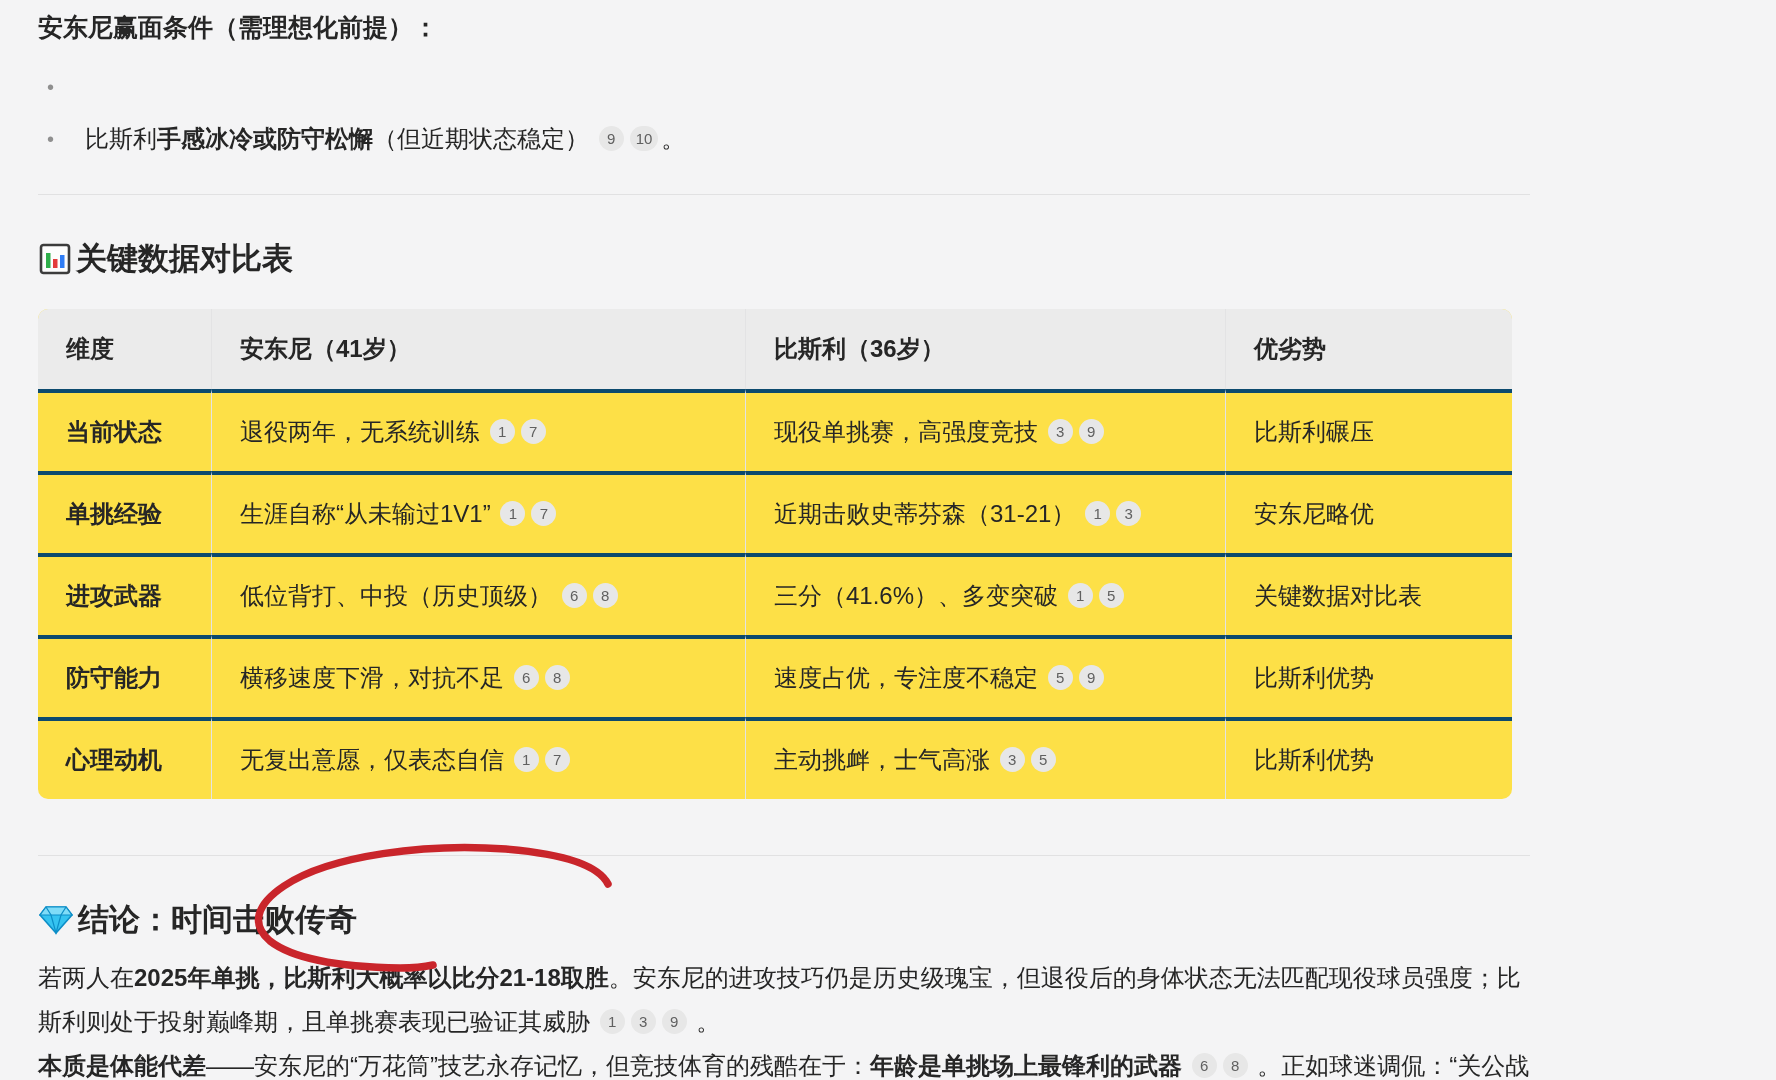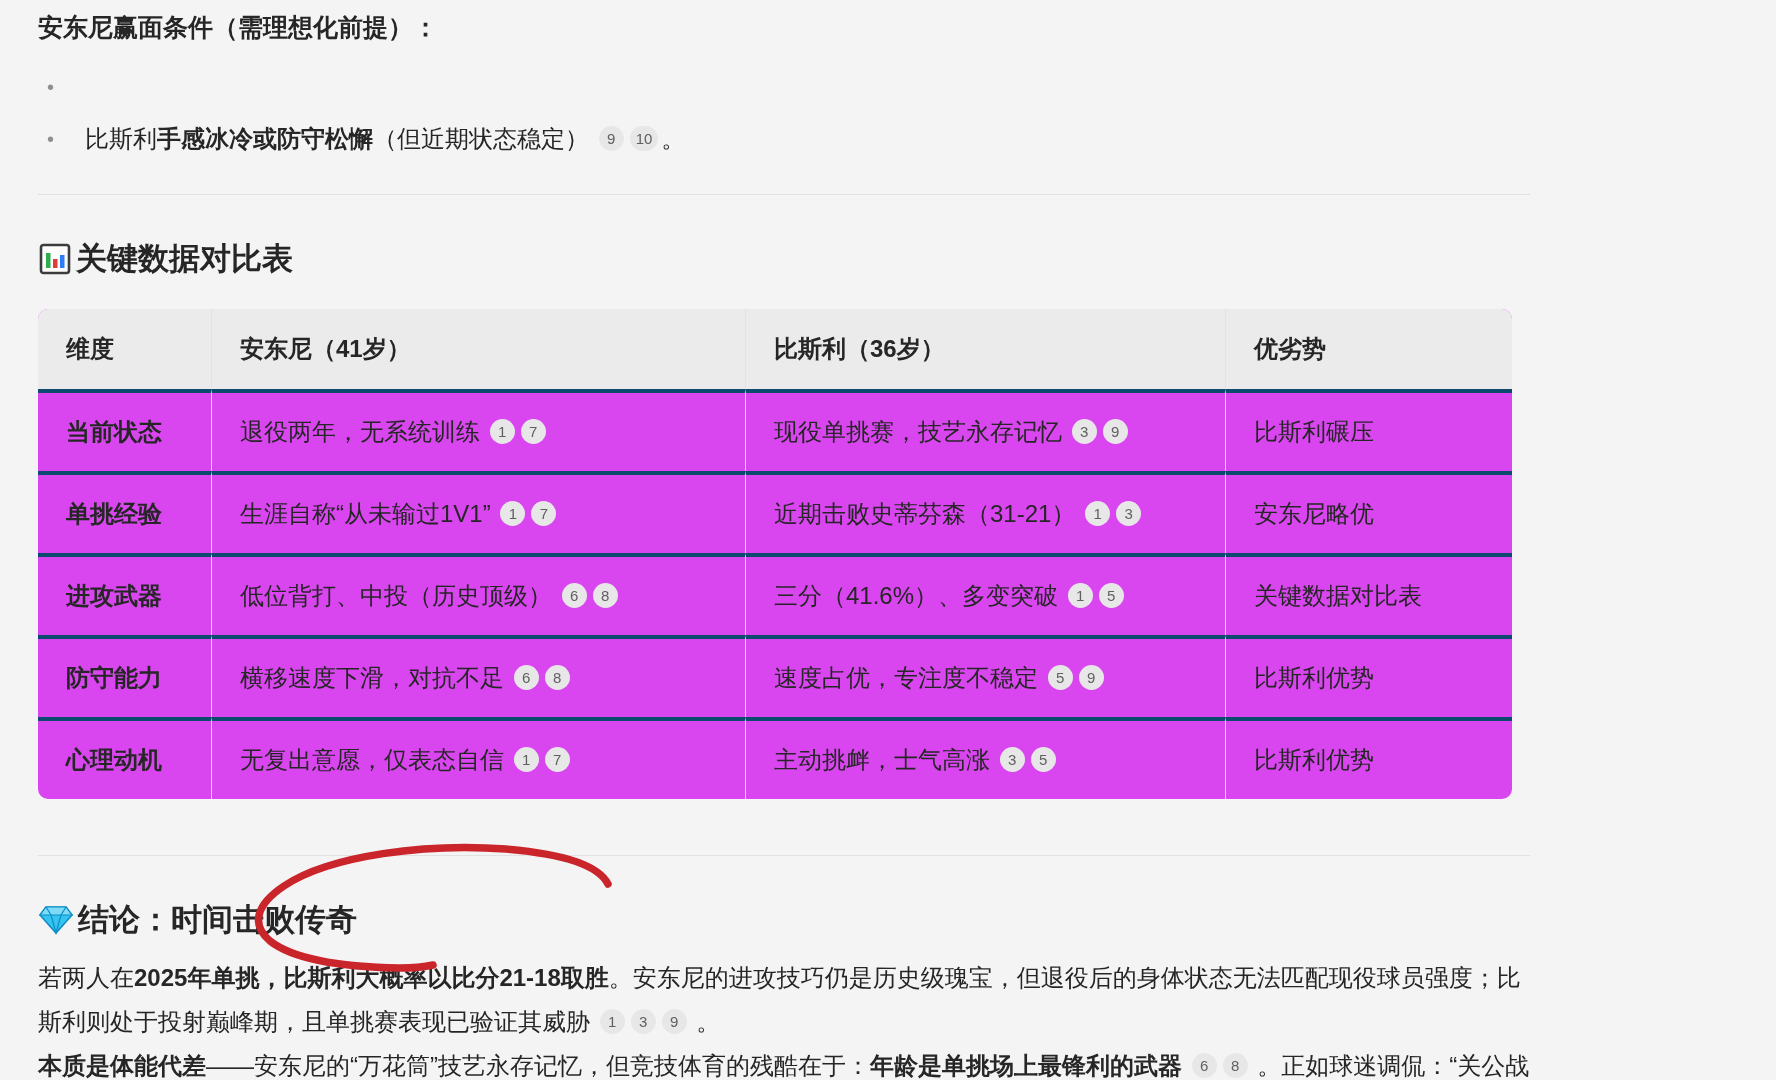--- a/index.html
+++ b/index.html
@@ -19,21 +19,21 @@
     min-width:25px;height:25px;padding:0 6px;box-sizing:border-box;
     border-radius:13px;background:#e7e7e7;color:#606060;
     font-size:15px;font-weight:400;margin:0 3px;vertical-align:3px;line-height:1;
     cursor:pointer;
   }
   .rule{border:none;border-top:1px solid #e1e1e2;margin:38px 0 0 0;width:1492px}
   .h-section{display:flex;align-items:center;gap:4px;font-size:31px;font-weight:700;margin:44px 0 0 0;line-height:40px}
   .h-section .ico{flex:0 0 auto}
   table.cmp{
     border-collapse:separate;border-spacing:0;margin-top:30px;width:1474px;
-    background:#d946ef;border-radius:10px;font-size:24px;table-layout:fixed;
+    background:#fde047;border-radius:10px;font-size:24px;table-layout:fixed;
   }
   table.cmp th{
     background:#ebebeb;text-align:left;font-weight:700;
     padding:24px 28px;line-height:32px;
   }
   table.cmp th:first-child{border-top-left-radius:10px}
   table.cmp th:last-child{border-top-right-radius:10px}
   table.cmp td{padding:23px 28px;line-height:32px;border-top:4px solid #0c4a6e;vertical-align:top}
   table.cmp th + th, table.cmp td + td{border-left:1px solid #e3e3e4}
   table.cmp tr:last-child td:first-child{border-bottom-left-radius:10px}
@@ -85,21 +85,21 @@
         <th>维度</th>
         <th>安东尼（41岁）</th>
         <th>比斯利（36岁）</th>
         <th>优劣势</th>
       </tr>
     </thead>
     <tbody>
       <tr>
         <td class="dim">当前状态</td>
         <td><span>退役两年，无系统训练</span> <span class="badge">1</span><span class="badge">7</span></td>
-        <td><span>现役单挑赛，技艺永存记忆</span> <span class="badge">3</span><span class="badge">9</span></td>
+        <td><span>现役单挑赛，高强度竞技</span> <span class="badge">3</span><span class="badge">9</span></td>
         <td>比斯利碾压</td>
       </tr>
       <tr>
         <td class="dim">单挑经验</td>
         <td><span>生涯自称“从未输过1V1”</span> <span class="badge">1</span><span class="badge">7</span></td>
         <td><span>近期击败史蒂芬森（31-21）</span> <span class="badge">1</span><span class="badge">3</span></td>
         <td>安东尼略优</td>
       </tr>
       <tr>
         <td class="dim">进攻武器</td>

